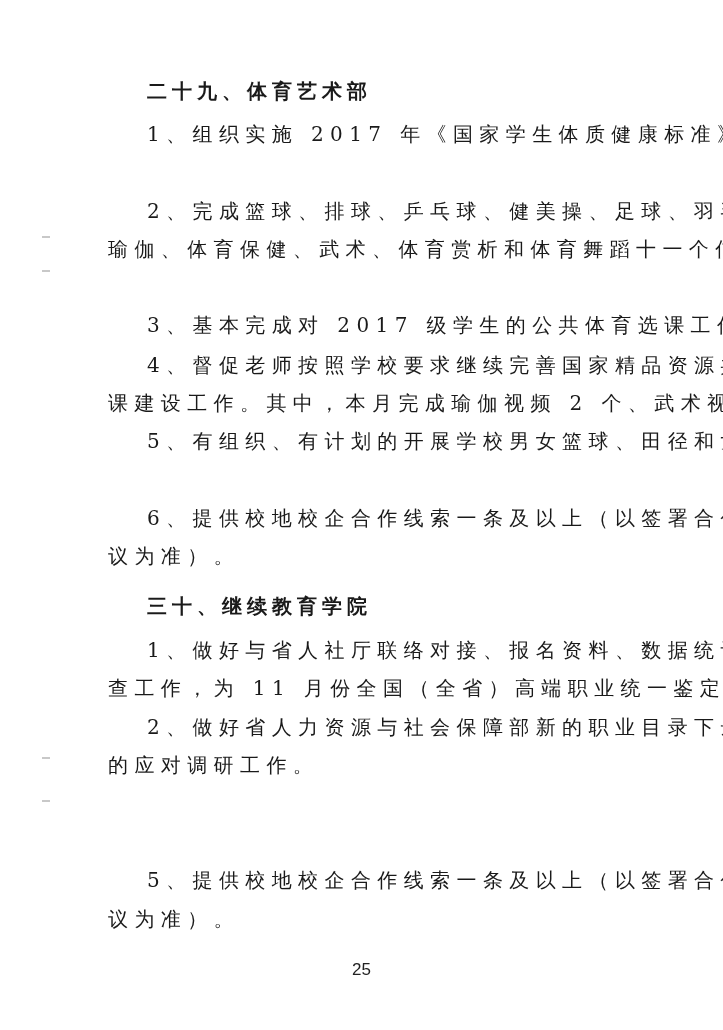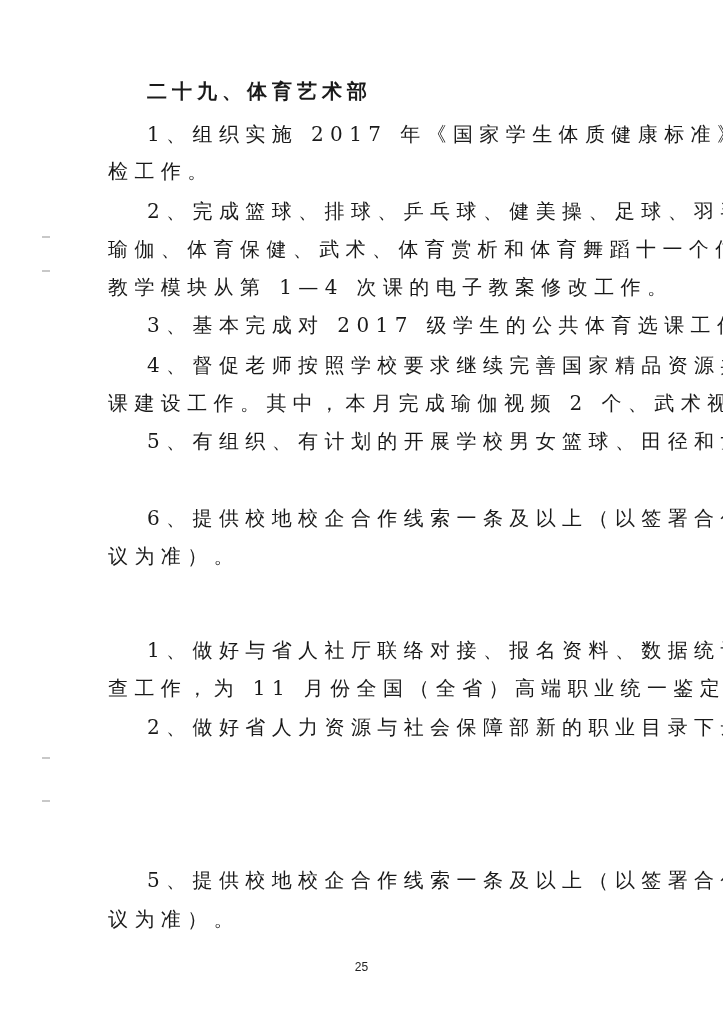--- a/index.html
+++ b/index.html
@@ -12,46 +12,46 @@
   .page { position: absolute; left: 0; top: 0; width: 723px; height: 1030px; }
   .line {
     position: absolute; left: 108px; width: 530px;
     font-size: 20px; line-height: 26px; white-space: nowrap;
     letter-spacing: 6.4px;
   }
   .indent { left: 147px; }
   .heading { font-weight: bold; letter-spacing: 5px; }
   .pageno {
     position: absolute; top: 960px; left: 0; width: 723px; text-align: center;
-    font-family: "Liberation Sans", sans-serif; font-size: 12px; color: #222;
+    font-family: "Liberation Sans", sans-serif; font-size: 17px; color: #222;
   }
   .mark { position: absolute; left: 42px; width: 8px; height: 2px; background: #c8c8c8; }
 </style>
 </head>
 <body>
 
 <div class="page">
   <div class="mark" style="top:236px"></div>
   <div class="mark" style="top:270px"></div>
   <div class="mark" style="top:757px"></div>
   <div class="mark" style="top:800px"></div>
 
   <div class="line indent heading" style="top:78px">二十九、体育艺术部</div>
   <div class="line indent" style="top:121px">1、组织实施 2017 年《国家学生体质健康标准》测试迎</div>
-  <div class="line" style="top:158px">检工作。</div>
   <div class="line indent" style="top:198px">2、完成篮球、排球、乒乓球、健美操、足球、羽毛球、</div>
   <div class="line" style="top:236px">瑜伽、体育保健、武术、体育赏析和体育舞蹈十一个信息化</div>
-  <div class="line" style="top:274px">教学模块从第 1—4 次课的电子教案修改工作。</div>
   <div class="line indent" style="top:312px">3、基本完成对 2017 级学生的公共体育选课工作。</div>
   <div class="line indent" style="top:352px">4、督促老师按照学校要求继续完善国家精品资源共享</div>
   <div class="line" style="top:390px">课建设工作。其中，本月完成瑜伽视频 2 个、武术视频 1 个。</div>
   <div class="line indent" style="top:428px">5、有组织、有计划的开展学校男女篮球、田径和女子</div>
   <div class="line indent" style="top:505px">6、提供校地校企合作线索一条及以上（以签署合作协</div>
   <div class="line" style="top:543px">议为准）。</div>
 
+  <div class="line indent heading" style="top:593px">三十、继续教育学院</div>
   <div class="line indent" style="top:637px">1、做好与省人社厅联络对接、报名资料、数据统计和审</div>
   <div class="line" style="top:675px">查工作，为 11 月份全国（全省）高端职业统一鉴定做准备。</div>
   <div class="line indent" style="top:714px">2、做好省人力资源与社会保障部新的职业目录下达后</div>
+  <div class="line" style="top:752px">的应对调研工作。</div>
   <div class="line indent" style="top:867px">5、提供校地校企合作线索一条及以上（以签署合作协</div>
   <div class="line" style="top:906px">议为准）。</div>
 
   <div class="pageno">25</div>
 </div>
 
 </body></html>

